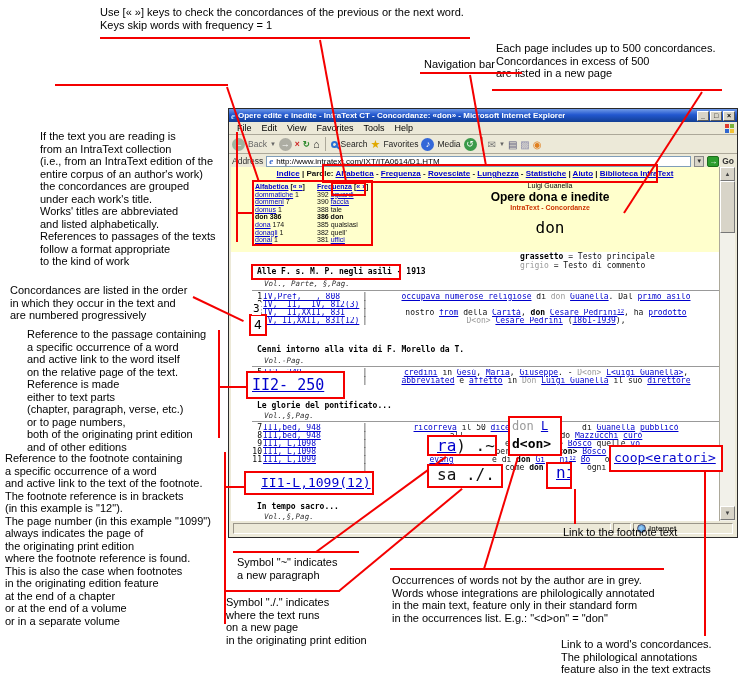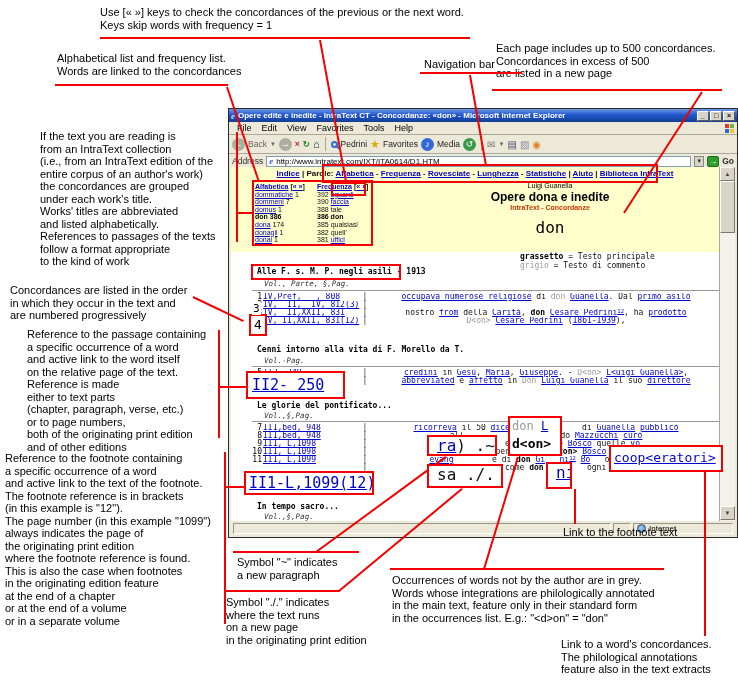--- a/index.html
+++ b/index.html
@@ -71,36 +71,34 @@
   .spanel{height:11px;border:1px solid #9a968a;border-bottom-color:#fff;border-right-color:#fff;background:#ECE9D8}
   .sb{position:absolute;left:719px;top:167px;width:16px;height:354px;background:#f2f1ea;z-index:7;border-left:1px solid #aca899}
   .sbtn{position:absolute;left:0;width:15px;height:14px;background:#d8d4c8;border:1px solid #fff;
         border-right-color:#777;border-bottom-color:#777;font-size:6px;text-align:center;line-height:13px;color:#444}
   .sthumb{position:absolute;left:0;top:14px;width:15px;height:52px;background:#d8d4c8;border:1px solid #fff;
         border-right-color:#777;border-bottom-color:#777}
   .globe{width:9px;height:9px;border-radius:50%;border:1px solid #446;display:inline-block;flex:none;
          background:radial-gradient(circle at 3px 3px,#9fd6ff,#3a7ec2)}
   
   .co-ii2{font-size:15px;line-height:24px;padding:0 4px}
-  .co-ii1{font-size:15px;line-height:20px;padding:0 3px}
+  .co-ii1{font-size:13px;line-height:20px;padding:0 15px}
   .co-ra,.co-sa,.co-ni{font-size:16px;line-height:18px;padding:0 8px}
   .co-coop{font-size:13px;line-height:22px;padding:0 3px}
   .co-don{font-size:12px;line-height:17px;padding:0 2px}
   .co-don .l2{font-size:13px;font-weight:bold}
   .bignum{position:absolute;z-index:41;font-family:"DejaVu Sans Mono",monospace;background:#fff;padding:0 1px}
 </style>
 </head>
 <body>
 
 <div id="c">
 
   <div class="ann" style="left:100px;top:6px;width:390px">Use [« »] keys to check the concordances of the previous or the next word.
 Keys skip words with frequency = 1</div>
-  <div class="ann" style="left:57px;top:52px">Alphabetical list and frequency list.
-Words are linked to the concordances</div>
   <div class="ann" style="left:424px;top:58px">Navigation bar</div>
   <div class="ann" style="left:496px;top:42px">Each page includes up to 500 concordances.
 Concordances in excess of 500
 are listed in a new page</div>
   <div class="ann" style="left:40px;top:130px">If the text you are reading is
 from an IntraText collection
 (i.e., from an IntraText edition of the
 entire corpus of an author's work)
 the concordances are grouped
 under each work's title.
@@ -207,21 +205,21 @@
     <div class="tool">
       <span class="circ" style="background:#9fb49f">←</span>
       <span style="color:#666">Back</span>
       <span style="color:#666;font-size:6px">▼</span>
       <span class="circ" style="background:#adada3">→</span>
       <span style="color:#cc2222;font-weight:bold">×</span>
       <span style="color:#2f8a2f;font-weight:bold">↻</span>
       <span style="color:#333;font-size:11px">⌂</span>
       <span class="tsep"></span>
       <span class="mag"></span>
-      <span>Pedrini</span>
+      <span>Search</span>
       <span style="color:#e0a800;font-size:11px">★</span>
       <span>Favorites</span>
       <span class="circ" style="background:#3468d8">♪</span>
       <span>Media</span>
       <span class="circ" style="background:#3a9a4a">↺</span>
       <span class="tsep"></span>
       <span style="color:#777;font-size:10px">✉</span>
       <span style="color:#666;font-size:6px">▼</span>
       <span style="color:#557;font-size:10px">▤</span>
       <span style="color:#88a;font-size:10px">▨</span>

